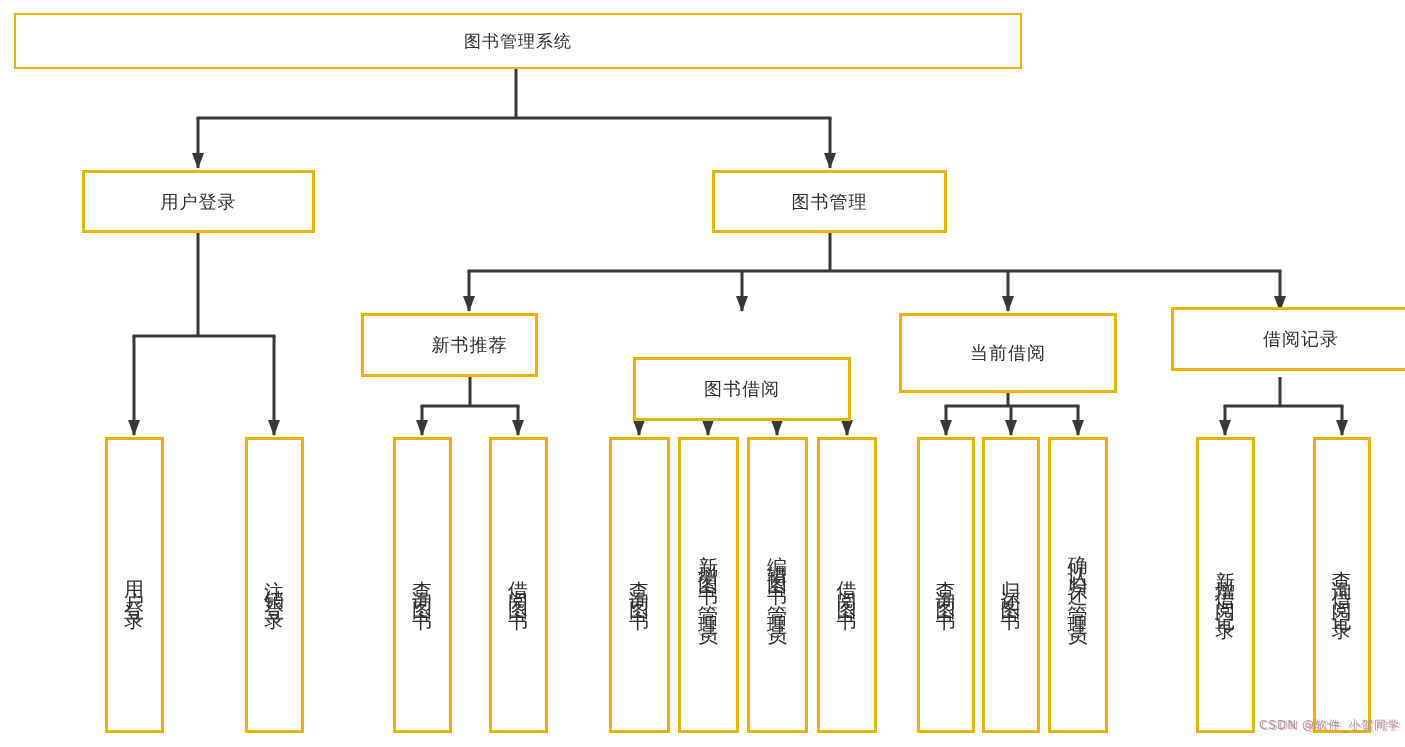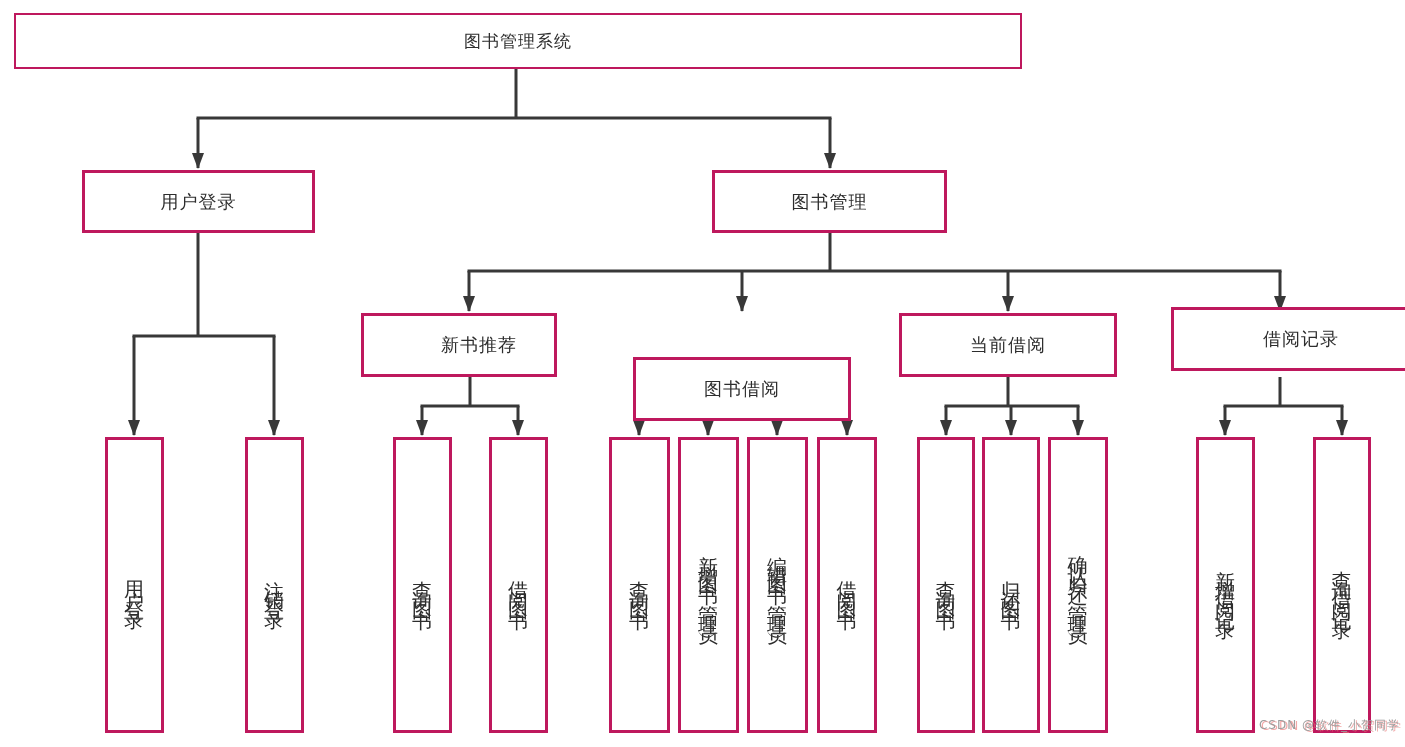--- a/index.html
+++ b/index.html
@@ -19,21 +19,21 @@
     position: absolute;
     left: 0;
     top: 0;
     width: 1405px;
     height: 747px;
   }
   .box {
     position: absolute;
     box-sizing: border-box;
     background: #ffffff;
-    border: 3px solid #be185d;
+    border: 3px solid #eab308;
     display: flex;
     align-items: center;
     justify-content: center;
     color: #2d2d2d;
   }
   .hbox {
     font-size: 18px;
     letter-spacing: 1px;
   }
   .root {
@@ -126,27 +126,27 @@
     <span>图书管理系统</span>
   </div>
 
   <div class="box hbox" style="left:82px; top:170px; width:233px; height:63px;">
     <span>用户登录</span>
   </div>
   <div class="box hbox" style="left:712px; top:170px; width:235px; height:63px;">
     <span>图书管理</span>
   </div>
 
-  <div class="box hbox" style="left:361px; top:313px; width:196px; height:64px;padding-left:40px;">
+  <div class="box hbox" style="left:361px; top:313px; width:177px; height:64px;padding-left:40px;">
     <span>新书推荐</span>
   </div>
   <div class="box hbox" style="left:633px; top:313px; width:218px; height:64px;margin-top:44px;">
     <span>图书借阅</span>
   </div>
-  <div class="box hbox" style="left:899px; top:313px; width:218px; height:64px;">
+  <div class="box hbox" style="left:899px; top:313px; width:218px; height:80px;">
     <span>当前借阅</span>
   </div>
   <div class="box hbox" style="left:1171px; top:307px; width:260px; height:64px;">
     <span>借阅记录</span>
   </div>
 
   <div class="box vbox" style="left:105px; top:437px; width:59px; height:296px;">
     <span>用户登录</span>
   </div>
   <div class="box vbox" style="left:245px; top:437px; width:59px; height:296px;">

